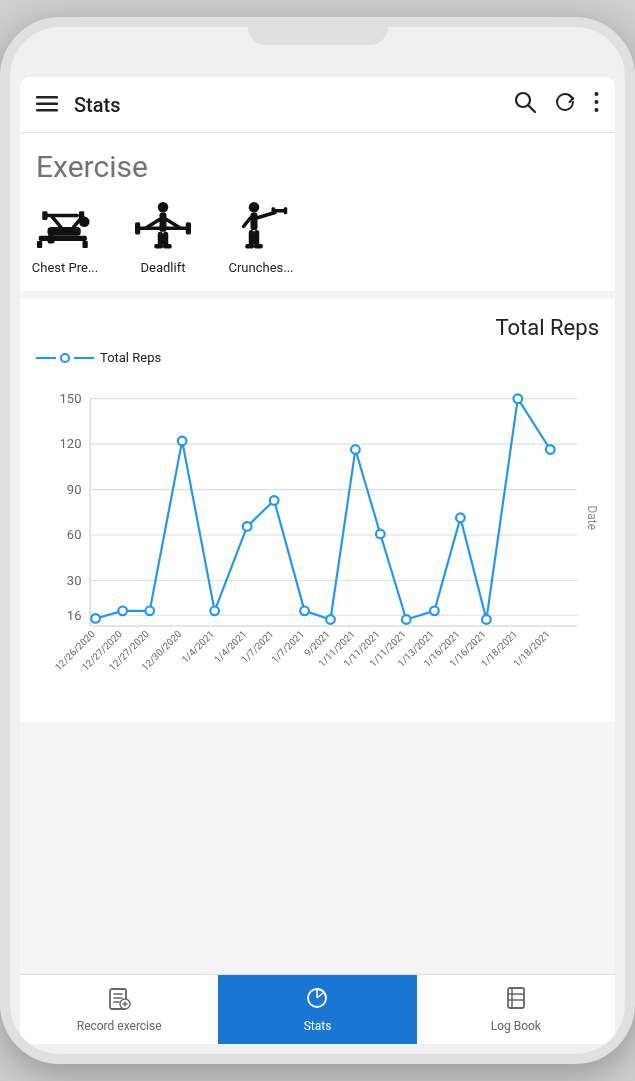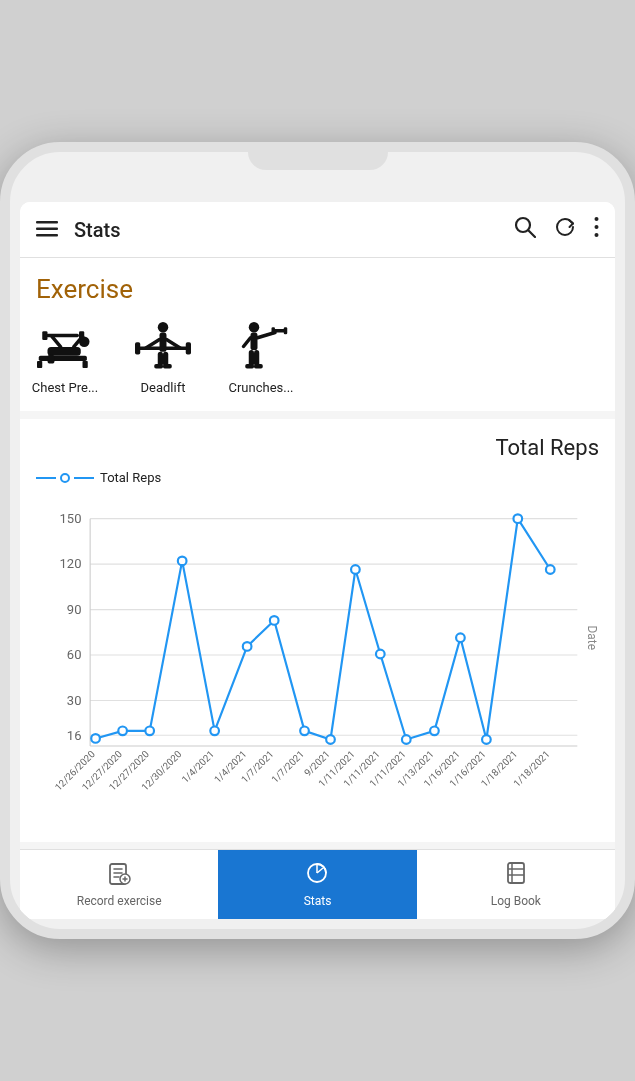--- a/index.html
+++ b/index.html
@@ -6,21 +6,21 @@
     body {
       background: #d0d0d0;
       display: flex;
       justify-content: center;
       align-items: center;
       min-height: 100vh;
       font-family: 'Roboto', Arial, sans-serif;
     }
     .phone-frame {
       width: 635px;
-      height: 797px;
+      height: 1047px;
       background: #f0f0f0;
       border-radius: 60px;
       box-shadow: 0 10px 40px rgba(0,0,0,0.3);
       position: relative;
       display: flex;
       flex-direction: column;
       overflow: hidden;
       border: 10px solid #e0e0e0;
     }
     .phone-notch {
@@ -79,23 +79,23 @@
       overflow-y: auto;
       background: #f5f5f5;
     }
     
     .exercise-section {
       background: #fff;
       margin-bottom: 8px;
       padding: 16px 0 8px 0;
     }
     .section-title {
-      font-size: 26px;
+      font-size: 30px;
       font-weight: 400;
-      color: #a16207;
+      color: #737373;
       padding: 0 16px 12px 16px;
     }
     .exercise-list {
       display: flex;
       flex-direction: row;
       overflow-x: auto;
       padding: 0 12px 8px 0;
       gap: 8px;
     }
     .exercise-item {

